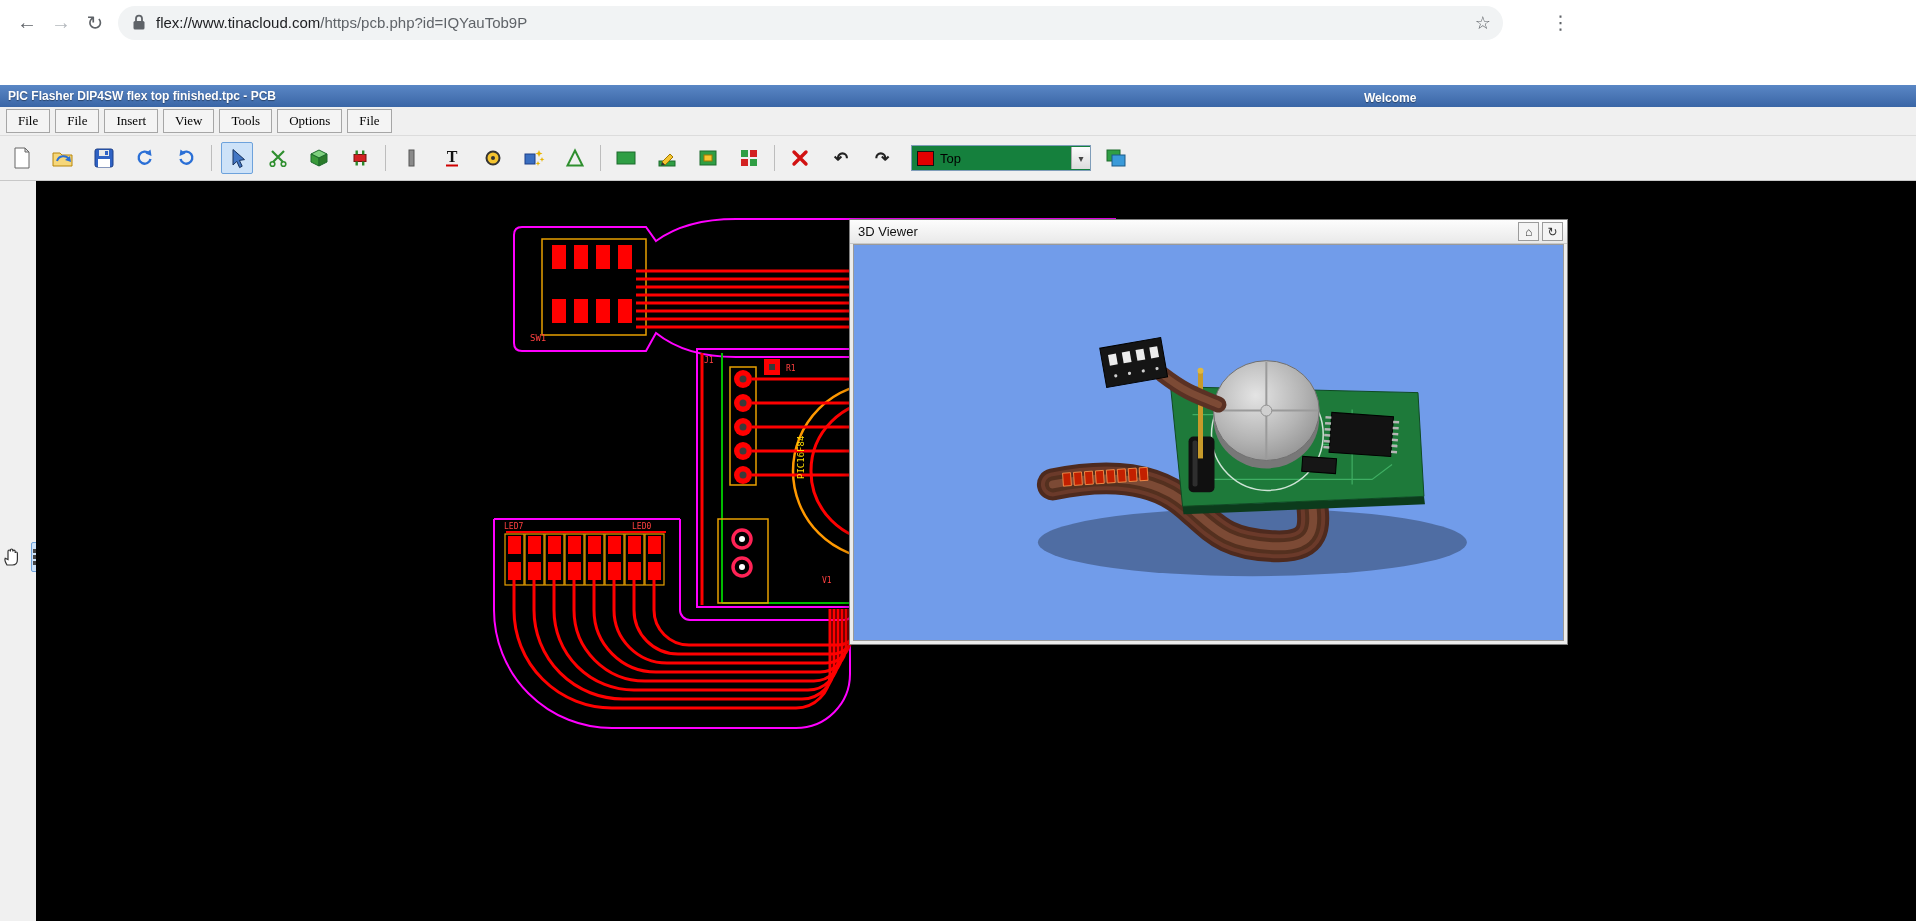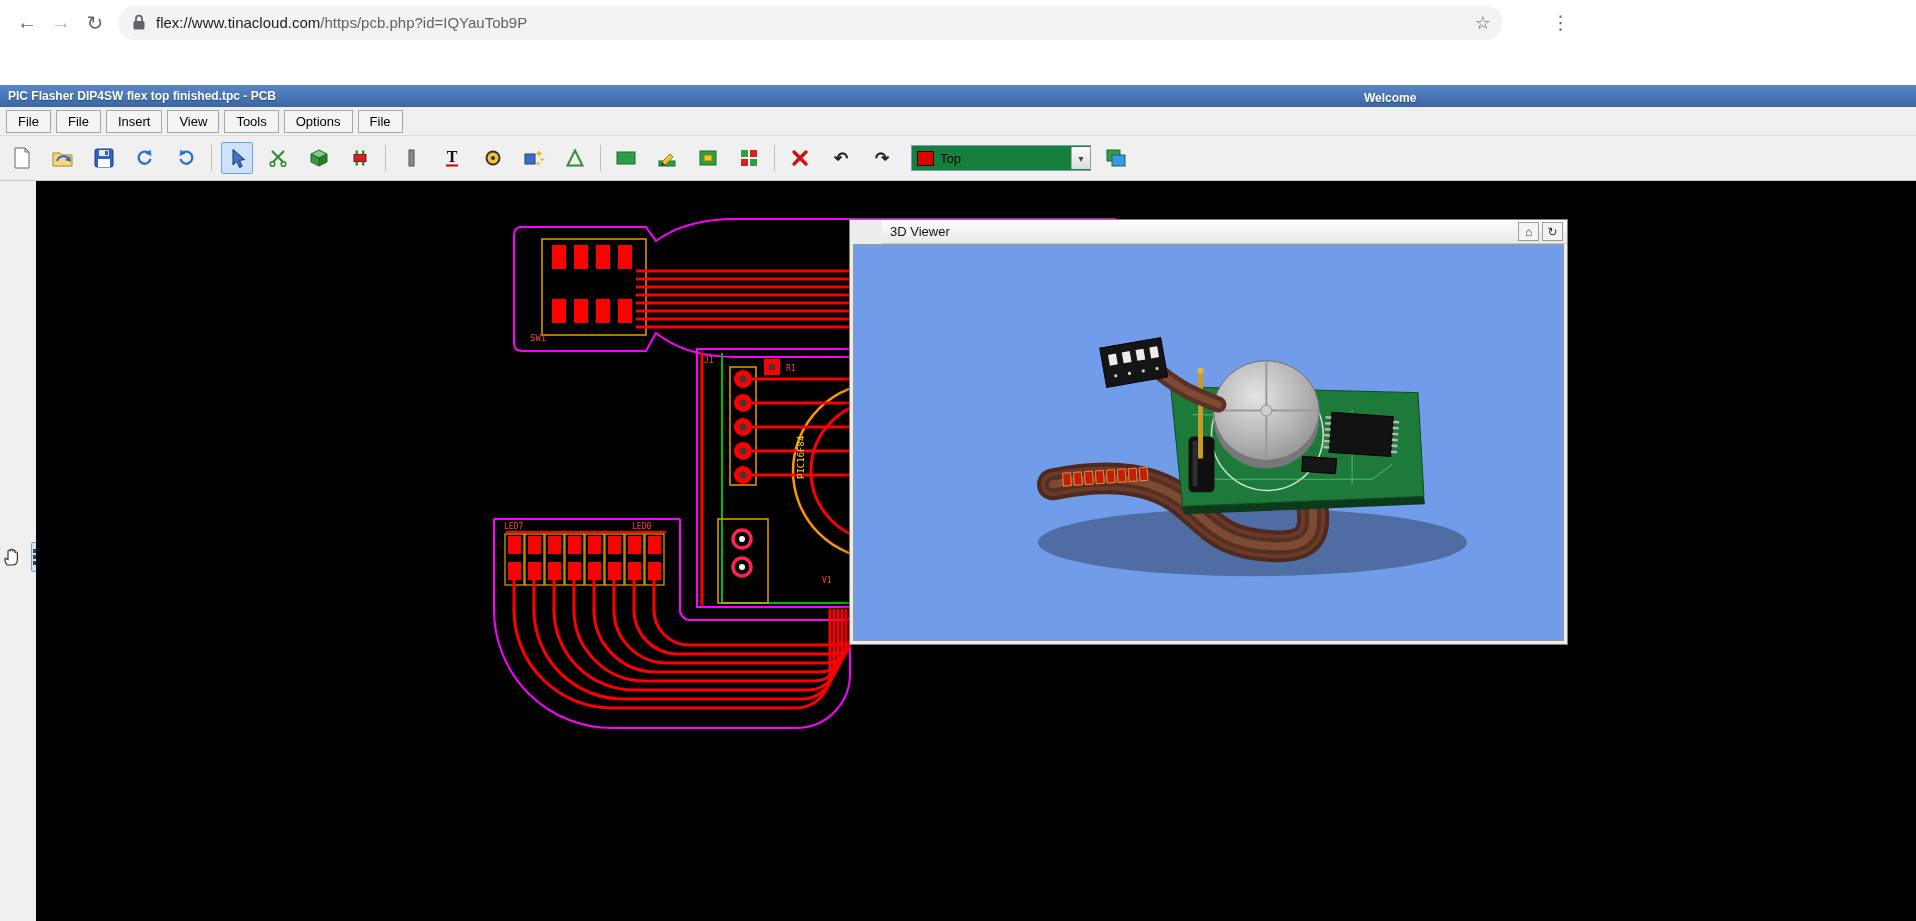--- a/index.html
+++ b/index.html
@@ -22,21 +22,21 @@
   .menu-dots{font-size:19px;color:#5f6368;margin-left:42px;cursor:pointer;letter-spacing:0;}
 
   
   .app-titlebar{height:22px;background:linear-gradient(180deg,#5a87c5,#3a66a6);color:#fff;
                 font-size:12px;font-weight:bold;display:flex;align-items:center;
                 padding:0 8px;position:relative;text-shadow:0 1px 1px rgba(0,0,0,.4);}
   .welcome{position:absolute;left:1364px;top:0;height:26px;display:flex;align-items:center;cursor:pointer;}
 
   
   .menubar{height:28px;background:#f0f0f0;display:flex;align-items:center;
-           padding-left:6px;gap:5px;border-bottom:1px solid #dcdcdc;}
+           padding-left:6px;gap:5px;border-bottom:1px solid #dcdcdc;font-family:Liberation Serif, serif;}
   .menu-item{font-size:13px;color:#000;padding:3px 11px;border:1px solid #a6a6a6;
              background:#f4f4f4;cursor:pointer;}
 
   
   .toolbar{height:44px;background:#f0f0f0;display:flex;align-items:center;
            padding-left:6px;gap:9px;border-bottom:1px solid #c8c8c8;}
   .tb{width:30px;height:30px;display:flex;align-items:center;justify-content:center;
       border:1px solid transparent;border-radius:2px;cursor:pointer;flex:0 0 auto;}
   .tb.active{background:#cde2f8;border:1px solid #6da2dc;}
   .tb-sep{width:1px;height:26px;background:#bdbdbd;flex:0 0 auto;}
@@ -58,21 +58,21 @@
   .ts.active{background:#cde2f8;border:1px solid #6da2dc;}
   .zoom-label{font-size:12px;color:#000;margin-top:4px;}
 
   .pcb-canvas{flex:1;background:#000;position:relative;overflow:hidden;}
   .pcb-canvas > svg{position:absolute;left:0;top:0;}
   .pcb-text{font-family:"DejaVu Sans Mono",monospace;}
 
   
   .viewer3d{position:absolute;left:813px;top:38px;width:719px;height:426px;
             background:#ececec;border:1px solid #808080;box-sizing:border-box;
-            box-shadow:3px 4px 12px rgba(0,0,0,.55);padding-left:32px;}
+            box-shadow:3px 4px 12px rgba(0,0,0,.55);}
   .v3d-titlebar{height:23px;display:flex;align-items:center;padding:0 4px 0 8px;
                 background:linear-gradient(#fdfdfd,#e9e9e9);border-bottom:1px solid #c9c9c9;
                 font-size:13px;color:#111;cursor:move;}
   .v3d-spacer{flex:1;}
   .v3d-btn{width:19px;height:17px;border:1px solid #9b9b9b;background:#f4f4f4;display:flex;
            align-items:center;justify-content:center;font-size:12px;color:#333;margin-left:3px;
            cursor:pointer;line-height:1;}
   .v3d-content{position:absolute;top:24px;left:3px;right:3px;bottom:3px;background:#719CEA;
                border:1px solid #9a9a9a;overflow:hidden;}
   .v3d-content svg{width:100%;height:100%;display:block;}

